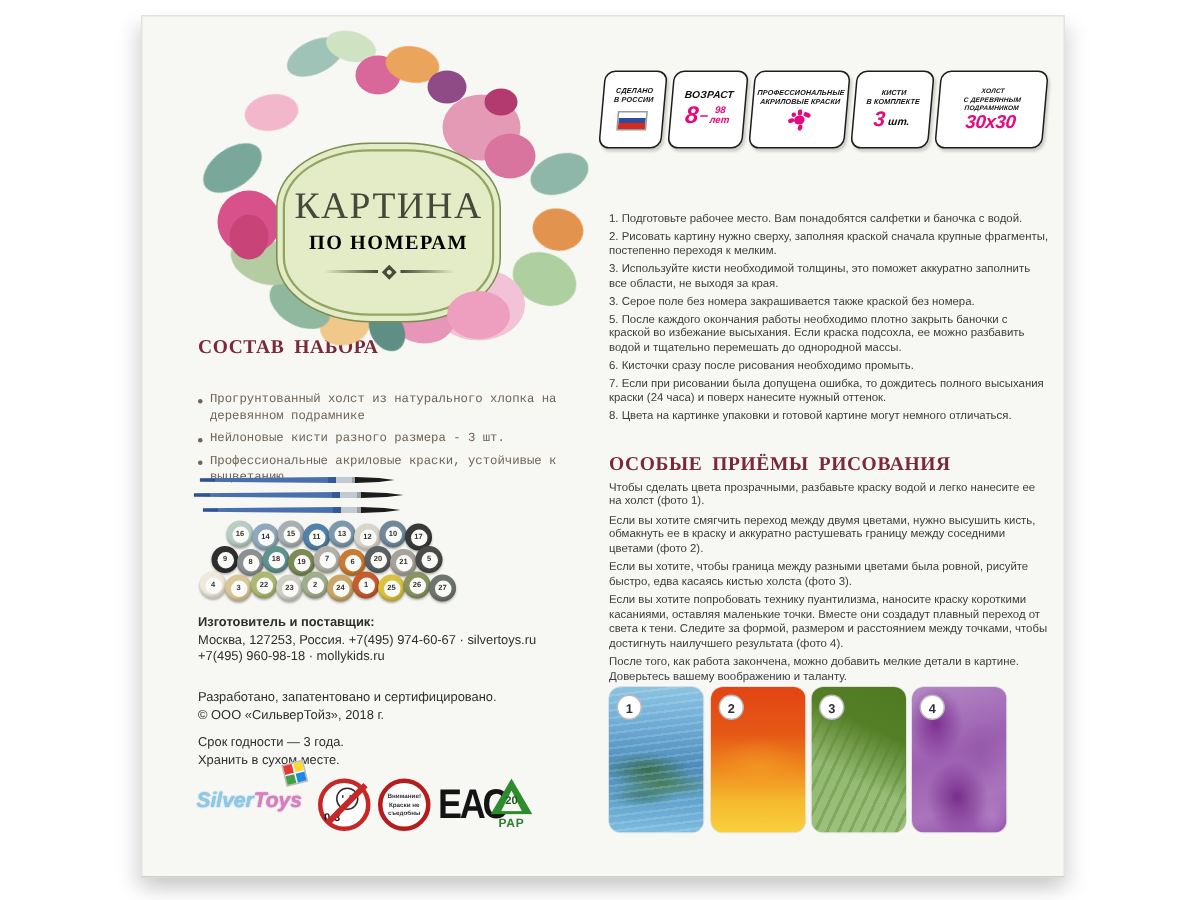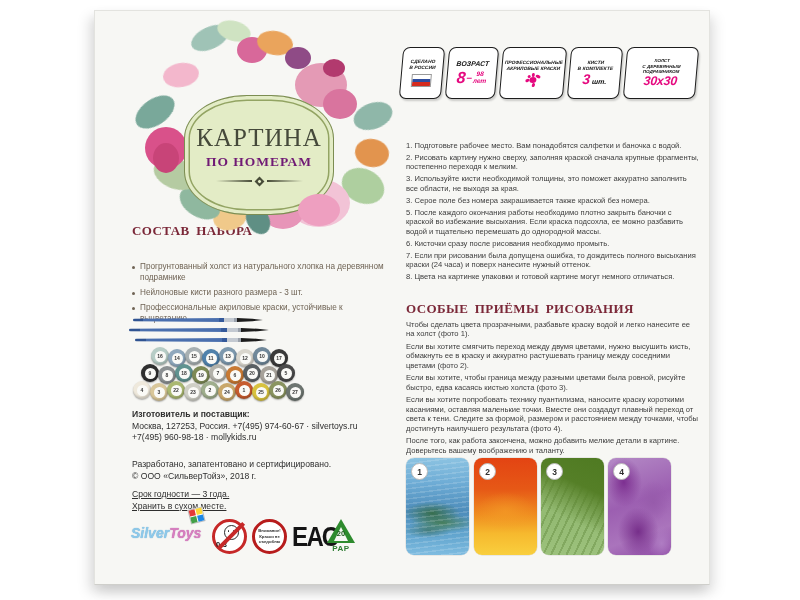--- a/index.html
+++ b/index.html
@@ -12,21 +12,21 @@
   
   .wreath{position:absolute;left:0;top:0;width:330px;height:245px;}
   .blob{position:absolute;border-radius:50%;filter:blur(.5px);}
   .capsule{position:absolute;left:89px;top:84px;width:148px;height:118px;background:#e3ecc6;
            border:1.6px solid #7c8d52;border-radius:42% 42% 42% 42%/36%;
            box-shadow:inset 0 0 0 3.5px #e3ecc6, inset 0 0 0 5px #93a463;
            display:flex;flex-direction:column;align-items:center;justify-content:center;z-index:5;}
   .cap-l1{font-family:"Liberation Serif",serif;font-weight:normal;font-size:25px;letter-spacing:1px;
           color:#45493a;line-height:1;}
   .cap-l2{font-family:"Liberation Serif",serif;font-weight:bold;font-size:13.5px;letter-spacing:1px;
-          color:#701a75;margin-top:5px;line-height:1;}
+          color:#000000;margin-top:5px;line-height:1;}
   .tdiv{display:flex;align-items:center;margin-top:9px;}
   .tdiv .ln{width:36px;height:1.6px;background:#474b38;}
   .tdiv .lnl{background:linear-gradient(90deg,transparent,#474b38);}
   .tdiv .lnr{background:linear-gradient(270deg,transparent,#474b38);}
   .dmd{width:7px;height:7px;background:#474b38;transform:rotate(45deg);margin:0 4px;position:relative;}
   .dmd::after{content:'';position:absolute;left:2.4px;top:2.4px;width:2.2px;height:2.2px;
               background:#e3ecc6;border-radius:50%;}
 
   
   .badges{position:absolute;left:306px;top:36px;display:flex;gap:4px;height:52px;}
@@ -59,34 +59,34 @@
   
   .sec-h{position:absolute;font-family:"Liberation Serif",serif;font-weight:bold;color:#7b2838;
          font-size:13px;letter-spacing:.4px;word-spacing:3px;line-height:1;}
   .body-txt{color:#3c3c3c;font-size:7.6px;line-height:1.24;}
   .instr{position:absolute;left:311px;top:130px;width:293px;}
   .instr p{margin:0 0 2.6px 0;}
   .tech{position:absolute;left:311px;top:309px;width:293px;}
   .tech p{margin:0 0 3.2px 0;}
 
   
-  .bullets{position:absolute;left:37px;top:251px;width:255px;}
+  .bullets{position:absolute;left:37px;top:251px;width:255px;font-family:Liberation Mono, monospace;}
   .bullets .bi{display:flex;margin-bottom:4.5px;color:#6f6354;font-size:8.2px;line-height:1.3;}
   .bullets .dot{width:3px;height:3px;border-radius:50%;background:#6f6354;margin:4px 5px 0 0;flex:none;}
   .brush{position:absolute;height:4px;border-radius:2px;
          background:linear-gradient(90deg,#2f5391 0 8%,#4a6fae 8% 66%,#34599a 66% 70%,#c3c9d1 70% 78%,#9aa1ab 78% 80%,#1c1c1c 80% 100%);
          clip-path:polygon(0 20%,70% 0,80% 0,92% 18%,100% 50%,92% 82%,80% 100%,70% 100%,0 80%);}
   .pot{position:absolute;width:18px;height:18px;border-radius:50%;
        box-shadow:0 1px 1.5px rgba(0,0,0,.3), inset -1px -2px 2px rgba(0,0,0,.18);}
   .pot span{position:absolute;left:3.5px;top:3.5px;width:11px;height:11px;border-radius:50%;background:#fafaf7;
             font-size:5px;font-weight:bold;color:#333;display:flex;align-items:center;justify-content:center;}
   .manu{position:absolute;left:37px;top:398px;width:270px;color:#2e2e2e;font-size:8.6px;line-height:1.34;}
   .manu .bold{font-weight:bold;}
   .cert{position:absolute;left:37px;top:448px;width:270px;color:#2e2e2e;font-size:8.6px;line-height:1.34;}
-  .shelf{position:absolute;left:37px;top:478px;width:270px;color:#2e2e2e;font-size:8.6px;line-height:1.34;text-decoration:underline;}
+  .shelf{position:absolute;left:37px;top:478px;width:270px;color:#2e2e2e;font-size:8.6px;line-height:1.34;}
 
   
   .brand{position:absolute;left:36px;top:514px;width:80px;font-style:italic;font-weight:bold;font-size:14px;}
   .brand .w1{color:#8ec9ea;text-shadow:0 0 1px #5aa0c8;}
   .brand .w2{color:#d77fc0;text-shadow:0 0 1px #b05598;}
   .cube{position:absolute;left:58px;top:-17px;width:13px;height:13px;transform:rotate(-14deg);
         display:grid;grid-template-columns:1fr 1fr;grid-template-rows:1fr 1fr;gap:1px;
         background:#fff;border:1px solid #bbb;}
   .cube i{display:block;}
   .ban,.warn{position:absolute;width:35px;height:35px;border-radius:50%;background:#fff;box-sizing:border-box;}

